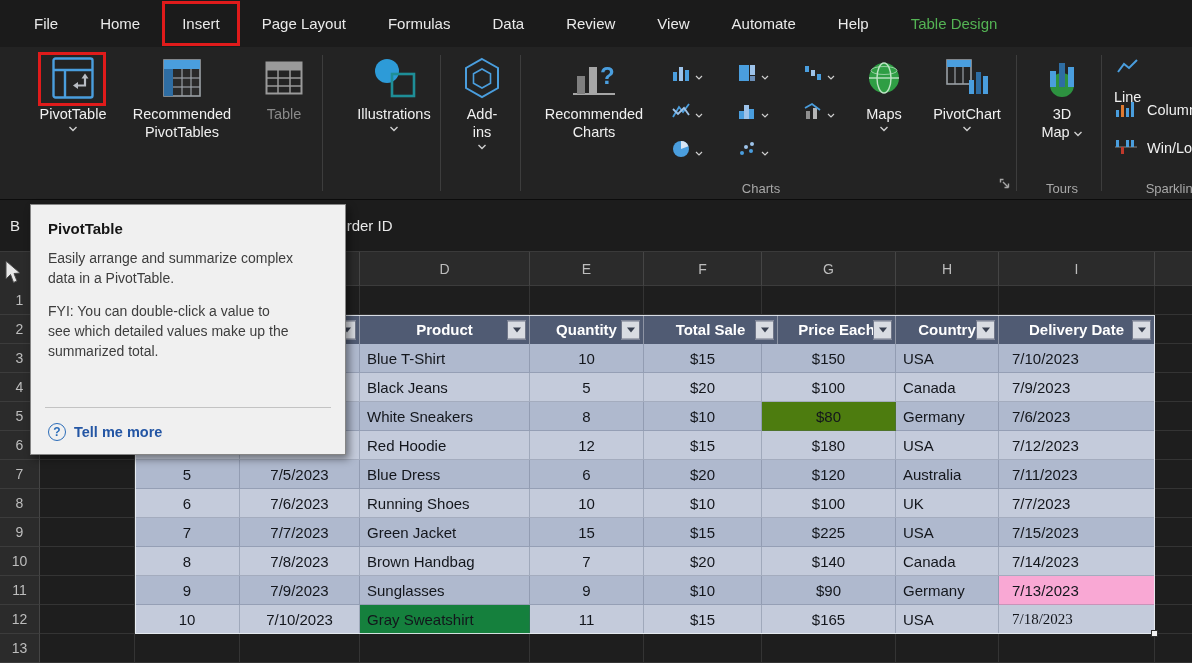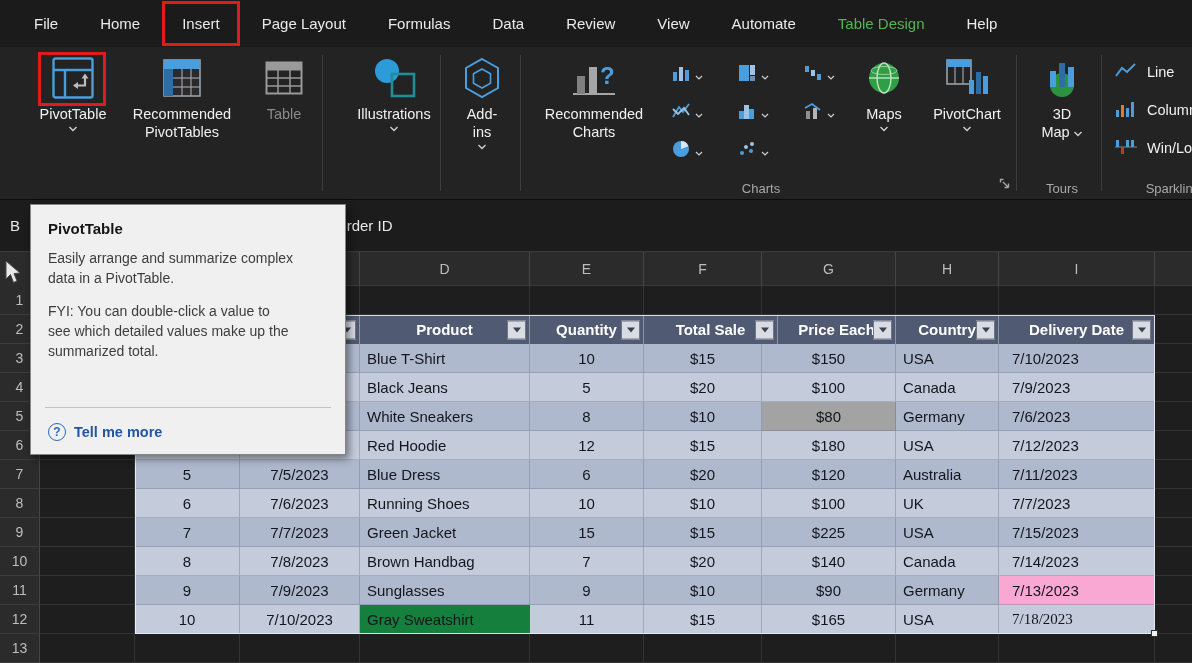--- a/index.html
+++ b/index.html
@@ -75,22 +75,22 @@
   <div id="menubar">
       <div class="tab">File</div>
       <div class="tab">Home</div>
       <div class="tab highlighted">Insert</div>
       <div class="tab">Page Layout</div>
       <div class="tab">Formulas</div>
       <div class="tab">Data</div>
       <div class="tab">Review</div>
       <div class="tab">View</div>
       <div class="tab">Automate</div>
+      <div class="tab">Help</div>
       <div class="tab contextual">Table Design</div>
-      <div class="tab">Help</div>
     </div>
 
   <div id="ribbon">
 
     <div class="rgroup" style="left:28px;width:294px;">
       <div class="big-btn" style="left:8px;width:74px;">
         <div class="icon-box">
           <svg width="46" height="46" viewBox="0 0 46 46">
               <rect x="3.5" y="3.5" width="39" height="39" rx="2" fill="none" stroke="#4a9ede" stroke-width="2.4"></rect>
               <line x1="3.5" y1="15" x2="42.5" y2="15" stroke="#4a9ede" stroke-width="2.4"></line>
@@ -330,21 +330,21 @@
         <div class="btn-label" style="width:48px;"><span>3D Map</span><span style="display:inline-block;margin-left:3px;"><svg width="10" height="6" viewBox="0 0 10 6">
                 <path d="M1.5 1 L5 4.5 L8.5 1" fill="none" stroke="#cfcfcf" stroke-width="1.4"></path>
               </svg></span></div>
       </div>
       <div class="group-label">Tours</div>
     </div>
 
     <div class="vsep" style="left:1101px;"></div>
 
     <div class="rgroup" style="left:1106px;width:140px;">
-      <div class="spark-btn" style="top:10px;">
+      <div class="spark-btn" style="top:10px;flex-direction:column;">
         <span><svg width="24" height="20">
               <polyline points="2,15 8,7 13,11 21,3" fill="none" stroke="#4a9ede" stroke-width="2"></polyline>
             </svg></span>
         <span>Line</span>
       </div>
       <div class="spark-btn" style="top:48px;">
         <span><svg width="24" height="20">
               <rect x="2" y="11" width="3" height="7" fill="#4a9ede"></rect>
               <rect x="7" y="6" width="3" height="12" fill="#e07a30"></rect>
               <rect x="12" y="9" width="3" height="9" fill="#4a9ede"></rect>
@@ -481,21 +481,21 @@
         <div class="cell empty-cell" style="width: 105px;"></div>
       </div>
       <div class="grid-row">
         <div class="rowh">5</div>
         <div class="cell empty-cell" style="width: 95px;"></div>
         <div class="cell data-cell al-center" style="background: rgb(175, 185, 206); width: 105px;"></div>
         <div class="cell data-cell al-center" style="background: rgb(175, 185, 206); width: 120px;"></div>
         <div class="cell data-cell al-left" style="background: rgb(175, 185, 206); width: 170px;">White Sneakers</div>
         <div class="cell data-cell al-center" style="background: rgb(175, 185, 206); width: 114px;">8</div>
         <div class="cell data-cell al-center" style="background: rgb(175, 185, 206); width: 118px;">$10</div>
-        <div class="cell data-cell al-center" style="background: #a3a3a3; width: 134px; text-align: right;">$80</div>
+        <div class="cell data-cell al-center" style="background: #4d7c0f; width: 134px; text-align: right;">$80</div>
         <div class="cell data-cell al-left" style="background: rgb(175, 185, 206); width: 103px;">Germany</div>
         <div class="cell data-cell al-left-lg" style="background: rgb(175, 185, 206); width: 156px;">7/6/2023</div>
         <div class="cell empty-cell" style="width: 105px;"></div>
       </div>
       <div class="grid-row">
         <div class="rowh">6</div>
         <div class="cell empty-cell" style="width: 95px;"></div>
         <div class="cell data-cell al-center" style="background: rgb(196, 203, 219); width: 105px;"></div>
         <div class="cell data-cell al-center" style="background: rgb(196, 203, 219); width: 120px;"></div>
         <div class="cell data-cell al-left" style="background: rgb(196, 203, 219); width: 170px;">Red Hoodie</div>

